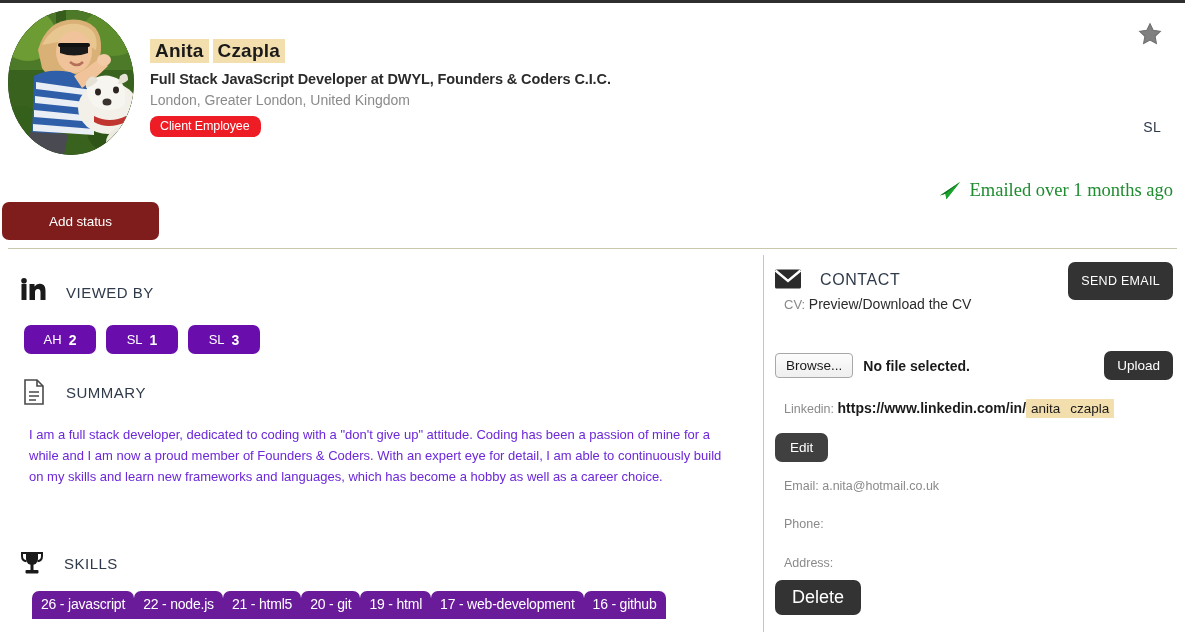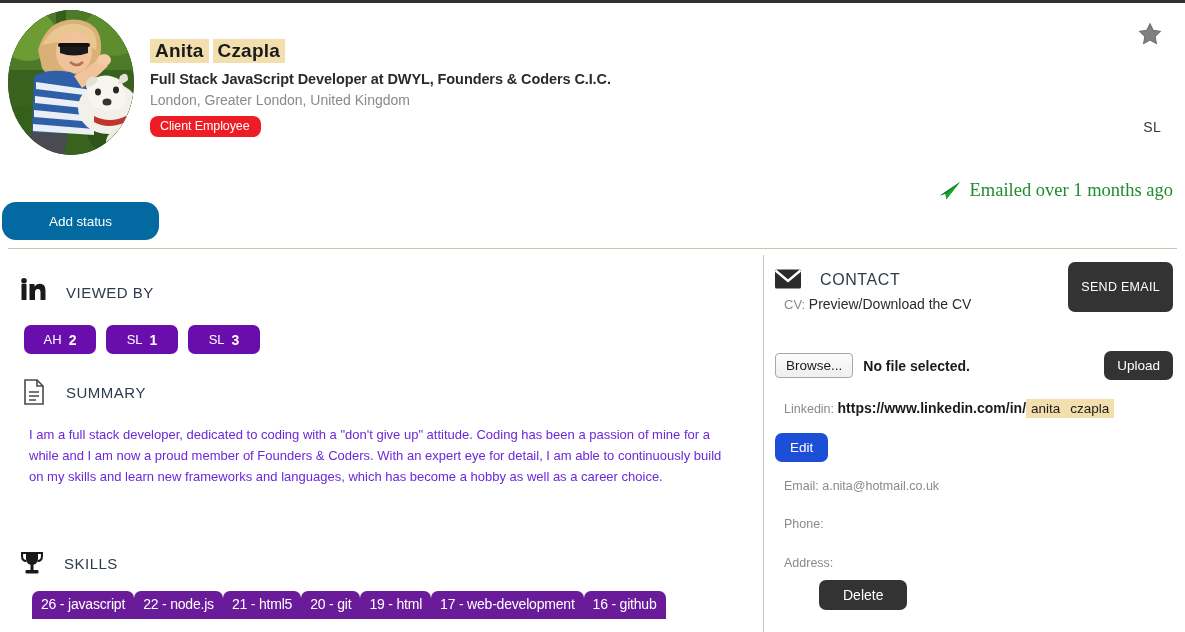--- a/index.html
+++ b/index.html
@@ -107,24 +107,24 @@
     font-family: "Liberation Serif", serif;
     font-size: 18.5px;
     color: #1e8c2f;
   }
   .plane-icon { width: 24px; height: 20px; display:block; }
 
   .add-status-btn {
     position: absolute;
     left: 2px; top: 199px;
     width: 157px; height: 38px;
-    background: #0369a1;
+    background: #7f1d1d;
     color: #ffffff;
     border: none;
-    border-radius: 14px;
+    border-radius: 7px;
     font-size: 13.5px;
     font-family: "Liberation Sans", sans-serif;
     cursor: pointer;
     letter-spacing: -0.1px;
   }
 
   .hr-divider {
     position: absolute;
     top: 248px; left: 8px;
     width: 1169px;
@@ -227,21 +227,21 @@
     color: #2f3a4a;
     letter-spacing: 0.6px;
   }
   .send-email-btn {
     position: absolute;
     right: 12px; top: 6px;
     background: #333333;
     color: #ffffff;
     border: none;
     border-radius: 7px;
-    padding: 18px 13px;
+    padding: 12px 13px;
     font-size: 12.5px;
     font-family: "Liberation Sans", sans-serif;
     letter-spacing: 0.3px;
     cursor: pointer;
   }
   .cv-row {
     position: absolute;
     left: 20px; top: 40px;
     font-size: 13px;
     color: #8a8a8a;
@@ -302,21 +302,21 @@
   .hl {
     background: #f3dfad;
     color: #1a1a1a;
     font-size: 13.5px;
     font-weight: normal;
     padding: 2px 5px;
   }
   .edit-btn {
     position: absolute;
     left: 11px; top: 177px;
-    background: #1d4ed8;
+    background: #404040;
     color: #ffffff;
     border: none;
     border-radius: 7px;
     padding: 7px 15px;
     font-size: 13.5px;
     font-family: "Liberation Sans", sans-serif;
     cursor: pointer;
   }
   .field-line {
     position: absolute;
@@ -327,25 +327,24 @@
   #email-line   { top: 223px; }
   #phone-line   { top: 261px; }
   #address-line { top: 300px; }
   .delete-btn {
     position: absolute;
     left: 11px; top: 324px;
     background: #333333;
     color: #ffffff;
     border: none;
     border-radius: 7px;
-    padding: 7px 24px;
-    font-size: 14px;
-    font-family: "Liberation Sans", sans-serif;
-    cursor: pointer;
-    margin-left: 44px;
+    padding: 7px 17px;
+    font-size: 18px;
+    font-family: "Liberation Sans", sans-serif;
+    cursor: pointer;
   }
 </style>
 </head>
 <body>
 
 <div class="topbar"></div>
 
 <div class="header">
 
   <div class="avatar">

